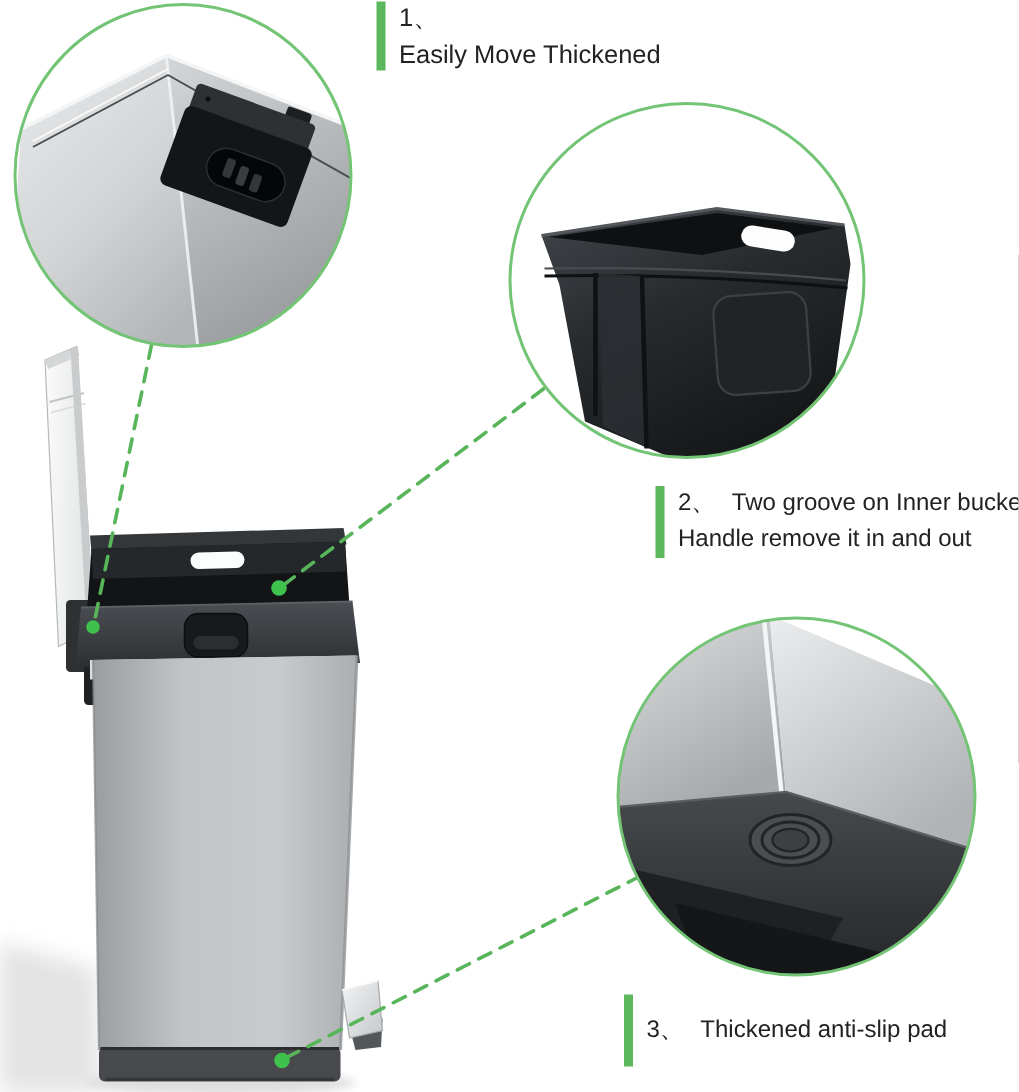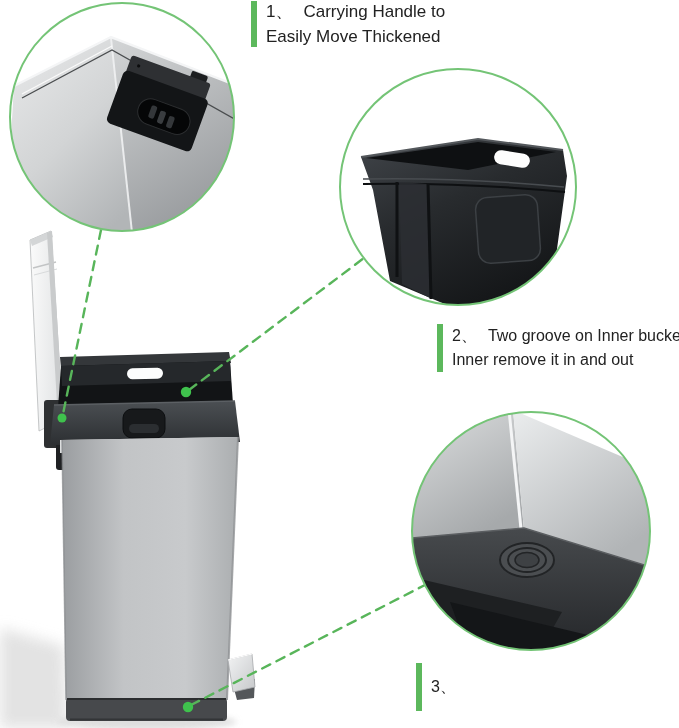--- a/index.html
+++ b/index.html
@@ -224,43 +224,43 @@
       </g>
       <circle class="circle-stroke" cx="531" cy="531" r="119"></circle>
     </g>
   </svg>
 
   <div class="feature" id="feature-1">
     <div class="bar"></div>
     <div class="lines">
       <div class="row">
         <span class="num">1、</span>
-        <span>Carrying Handle to</span>
       </div>
       <div class="row">
         <span>Easily Move Thickened</span>
       </div>
     </div>
   </div>
 
   <div class="feature" id="feature-2">
     <div class="bar"></div>
     <div class="lines">
       <div class="row">
         <span class="num">2、</span>
         <span>Two groove on Inner bucket</span>
       </div>
       <div class="row">
-        <span>Inner remove it in and out</span>
+        <span>Handle remove it in and out</span>
       </div>
     </div>
   </div>
 
   <div class="feature" id="feature-3">
     <div class="bar"></div>
     <div class="lines">
       <div class="row">
         <span class="num">3、</span>
+        <span>Thickened anti-slip pad</span>
       </div>
     </div>
   </div>
 
 </div>
 
 </body></html>

